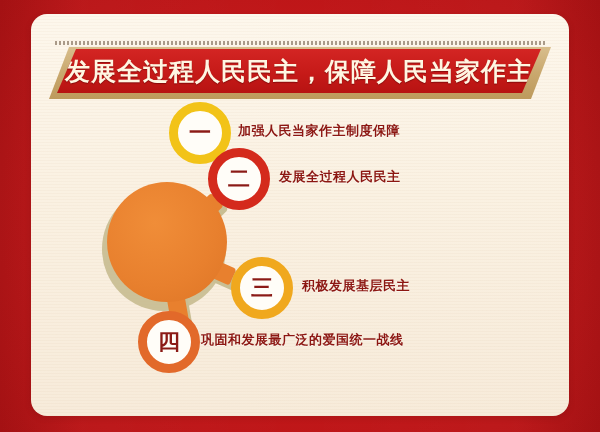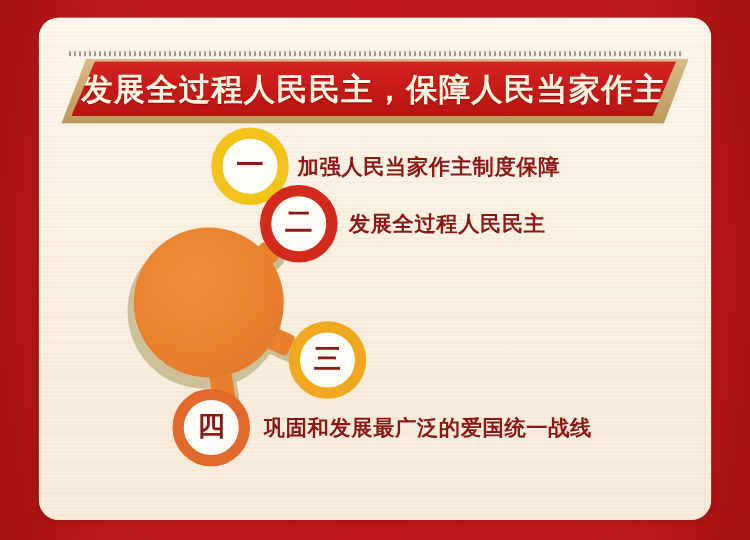--- a/index.html
+++ b/index.html
@@ -175,30 +175,30 @@
 
   .node-1 { left: 138px; top: 88px;  width: 62px; height: 62px; border: 9px solid #F2C318; }
   .node-2 { left: 177px; top: 134px; width: 62px; height: 62px; border: 9px solid #D42A1C; }
   .node-3 { left: 200px; top: 243px; width: 62px; height: 62px; border: 9px solid #F0A81E; }
   .node-4 { left: 107px; top: 297px; width: 62px; height: 62px; border: 9px solid #E2692A; }
 
   .label {
     position: absolute;
     font-family: "DejaVu Sans", "Liberation Sans", sans-serif;
     font-weight: bold;
-    font-size: 17px;
+    font-size: 13px;
     color: #8C1712;
     white-space: nowrap;
     letter-spacing: 0.5px;
     text-shadow: 0 1px 0 rgba(255,255,255,0.55);
   }
   .label-1 { left: 207px; top: 108px; }
   .label-2 { left: 248px; top: 154px; }
   .label-3 { left: 271px; top: 263px; }
-  .label-4 { left: 180px; top: 317px; }
+  .label-4 { left: 170px; top: 317px; }
 </style>
 </head>
 <body>
 
 <div class="poster">
 
   <div class="card">
     <div class="card-texture"></div>
 
     <div class="banner-wrap">
@@ -233,17 +233,18 @@
       </div>
       <div class="node node-3">
         <span class="node-num">三</span>
       </div>
       <div class="node node-4">
         <span class="node-num">四</span>
       </div>
 
       <div class="label label-1">加强人民当家作主制度保障</div>
       <div class="label label-2">发展全过程人民民主</div>
+      <div class="label label-3">积极发展基层民主</div>
       <div class="label label-4">巩固和发展最广泛的爱国统一战线</div>
 
     </div>
   </div>
 </div>
 
 </body></html>

